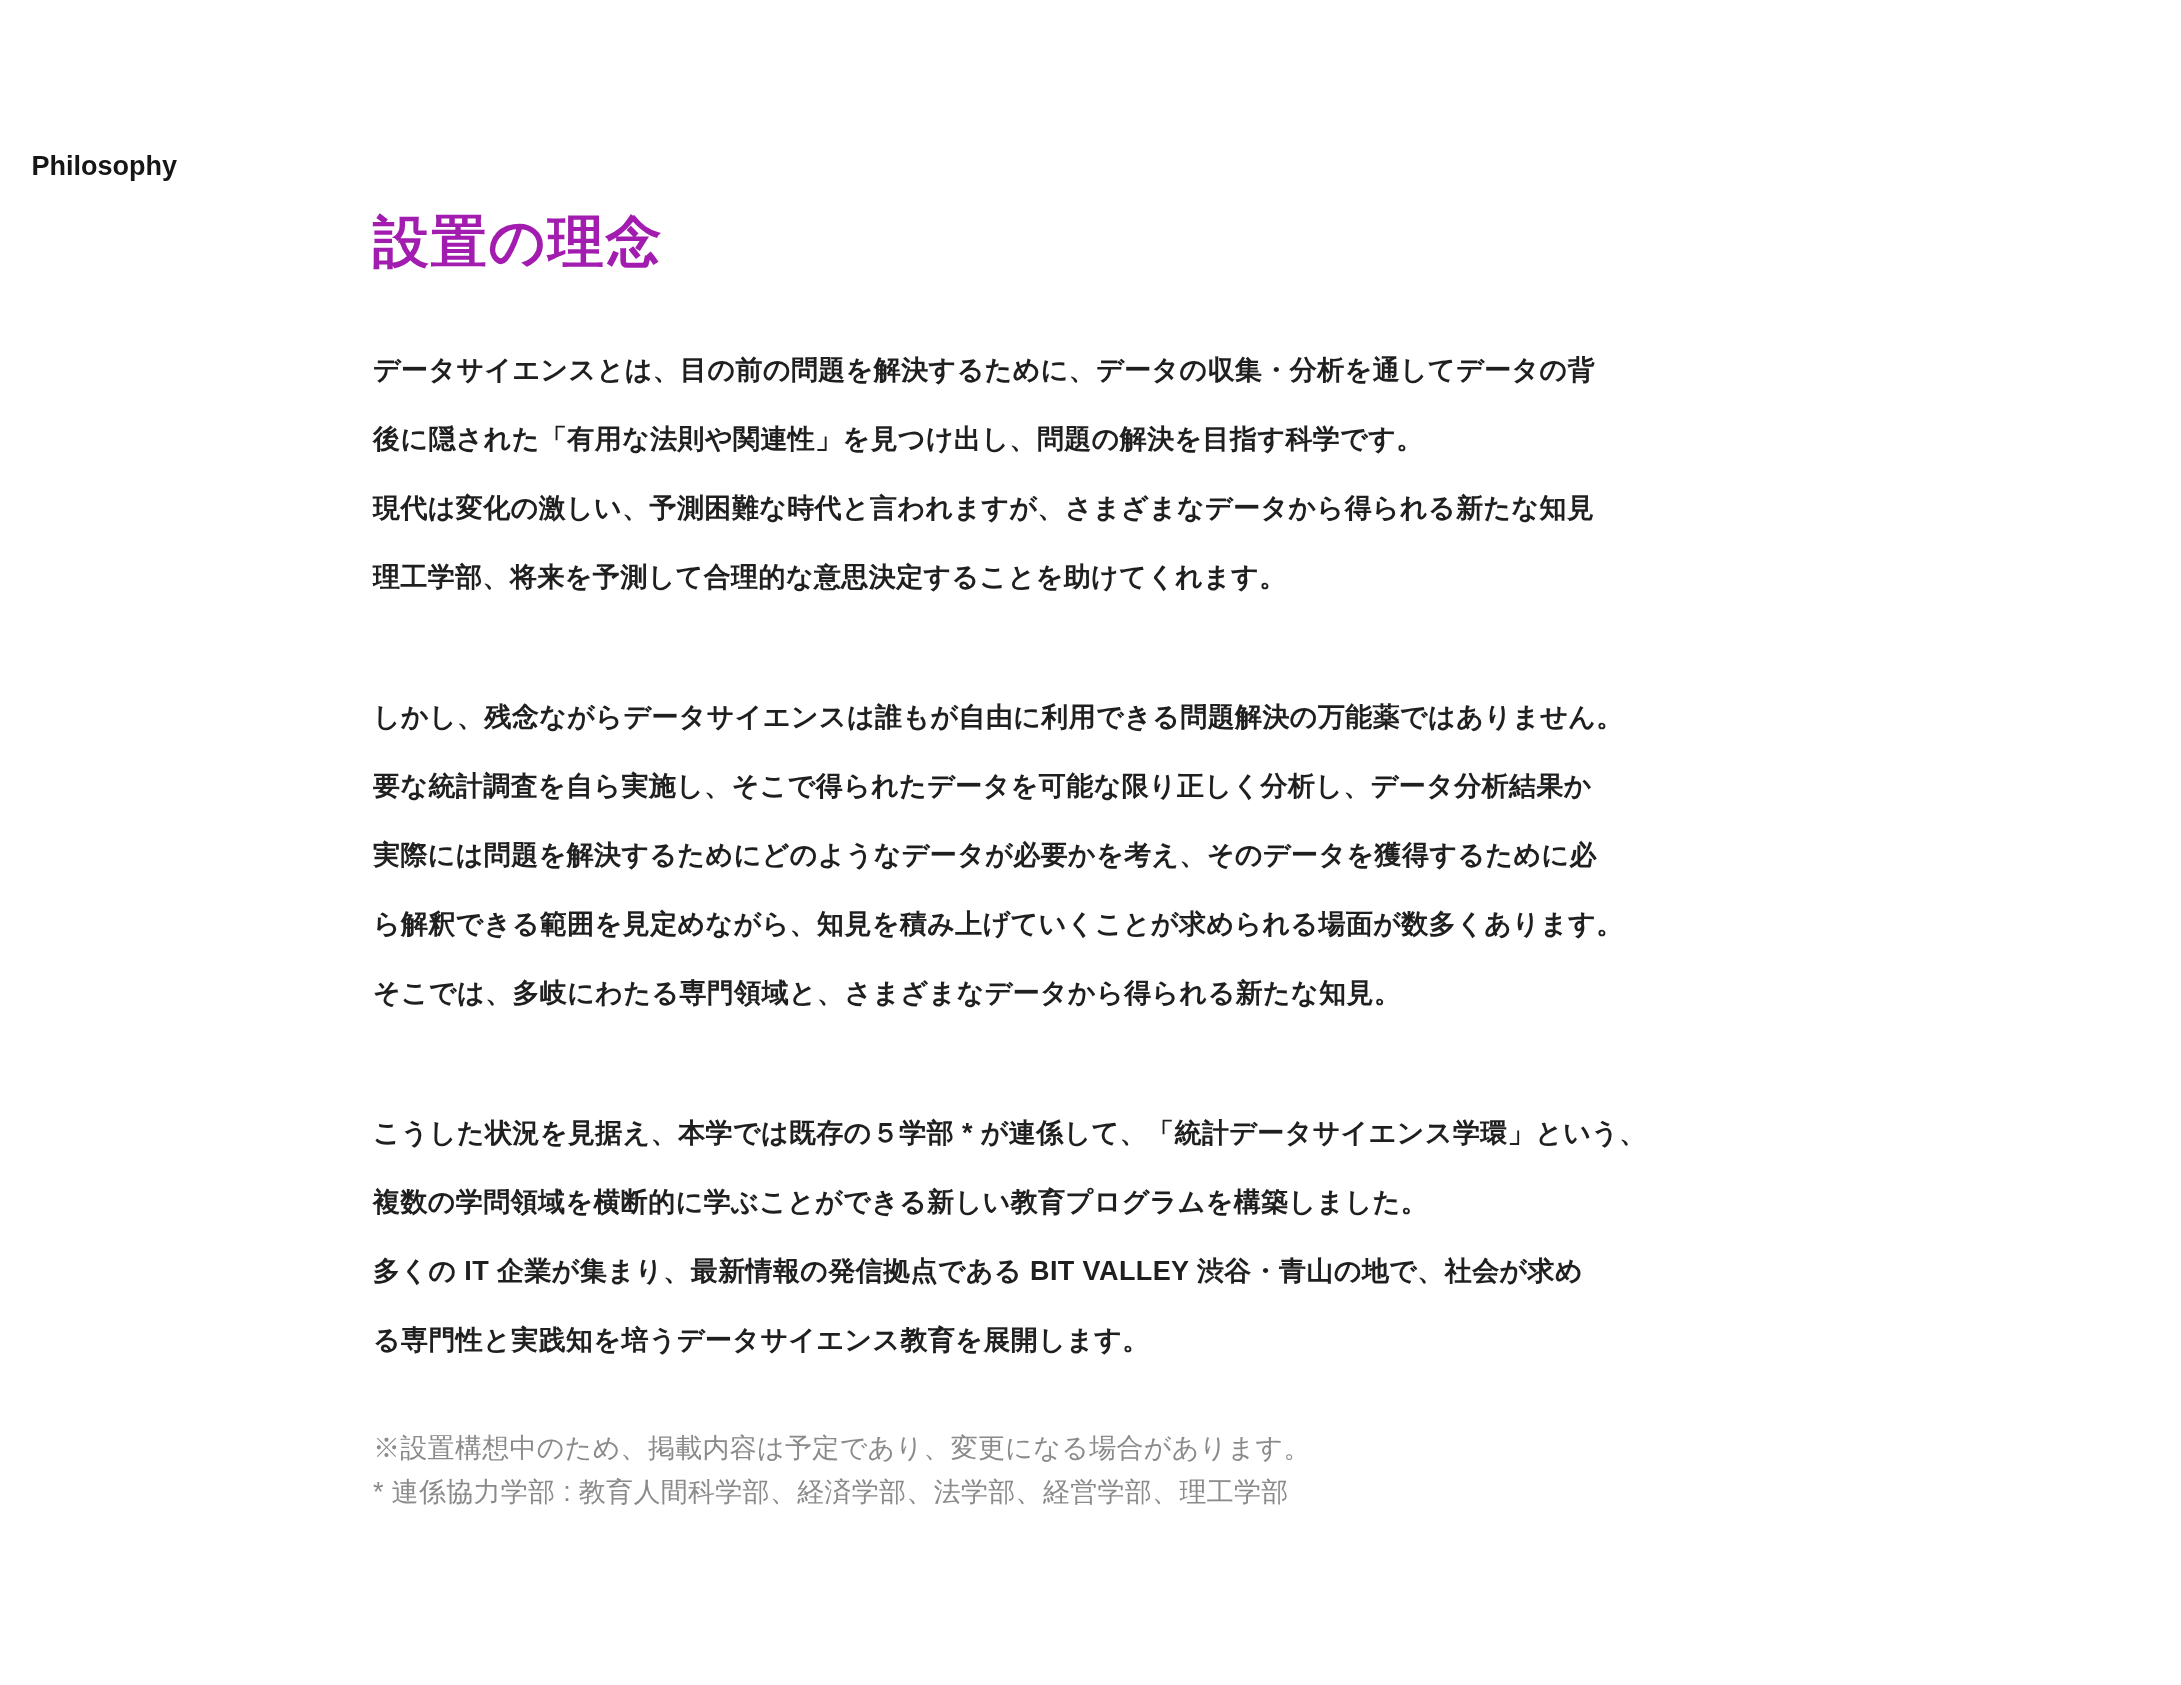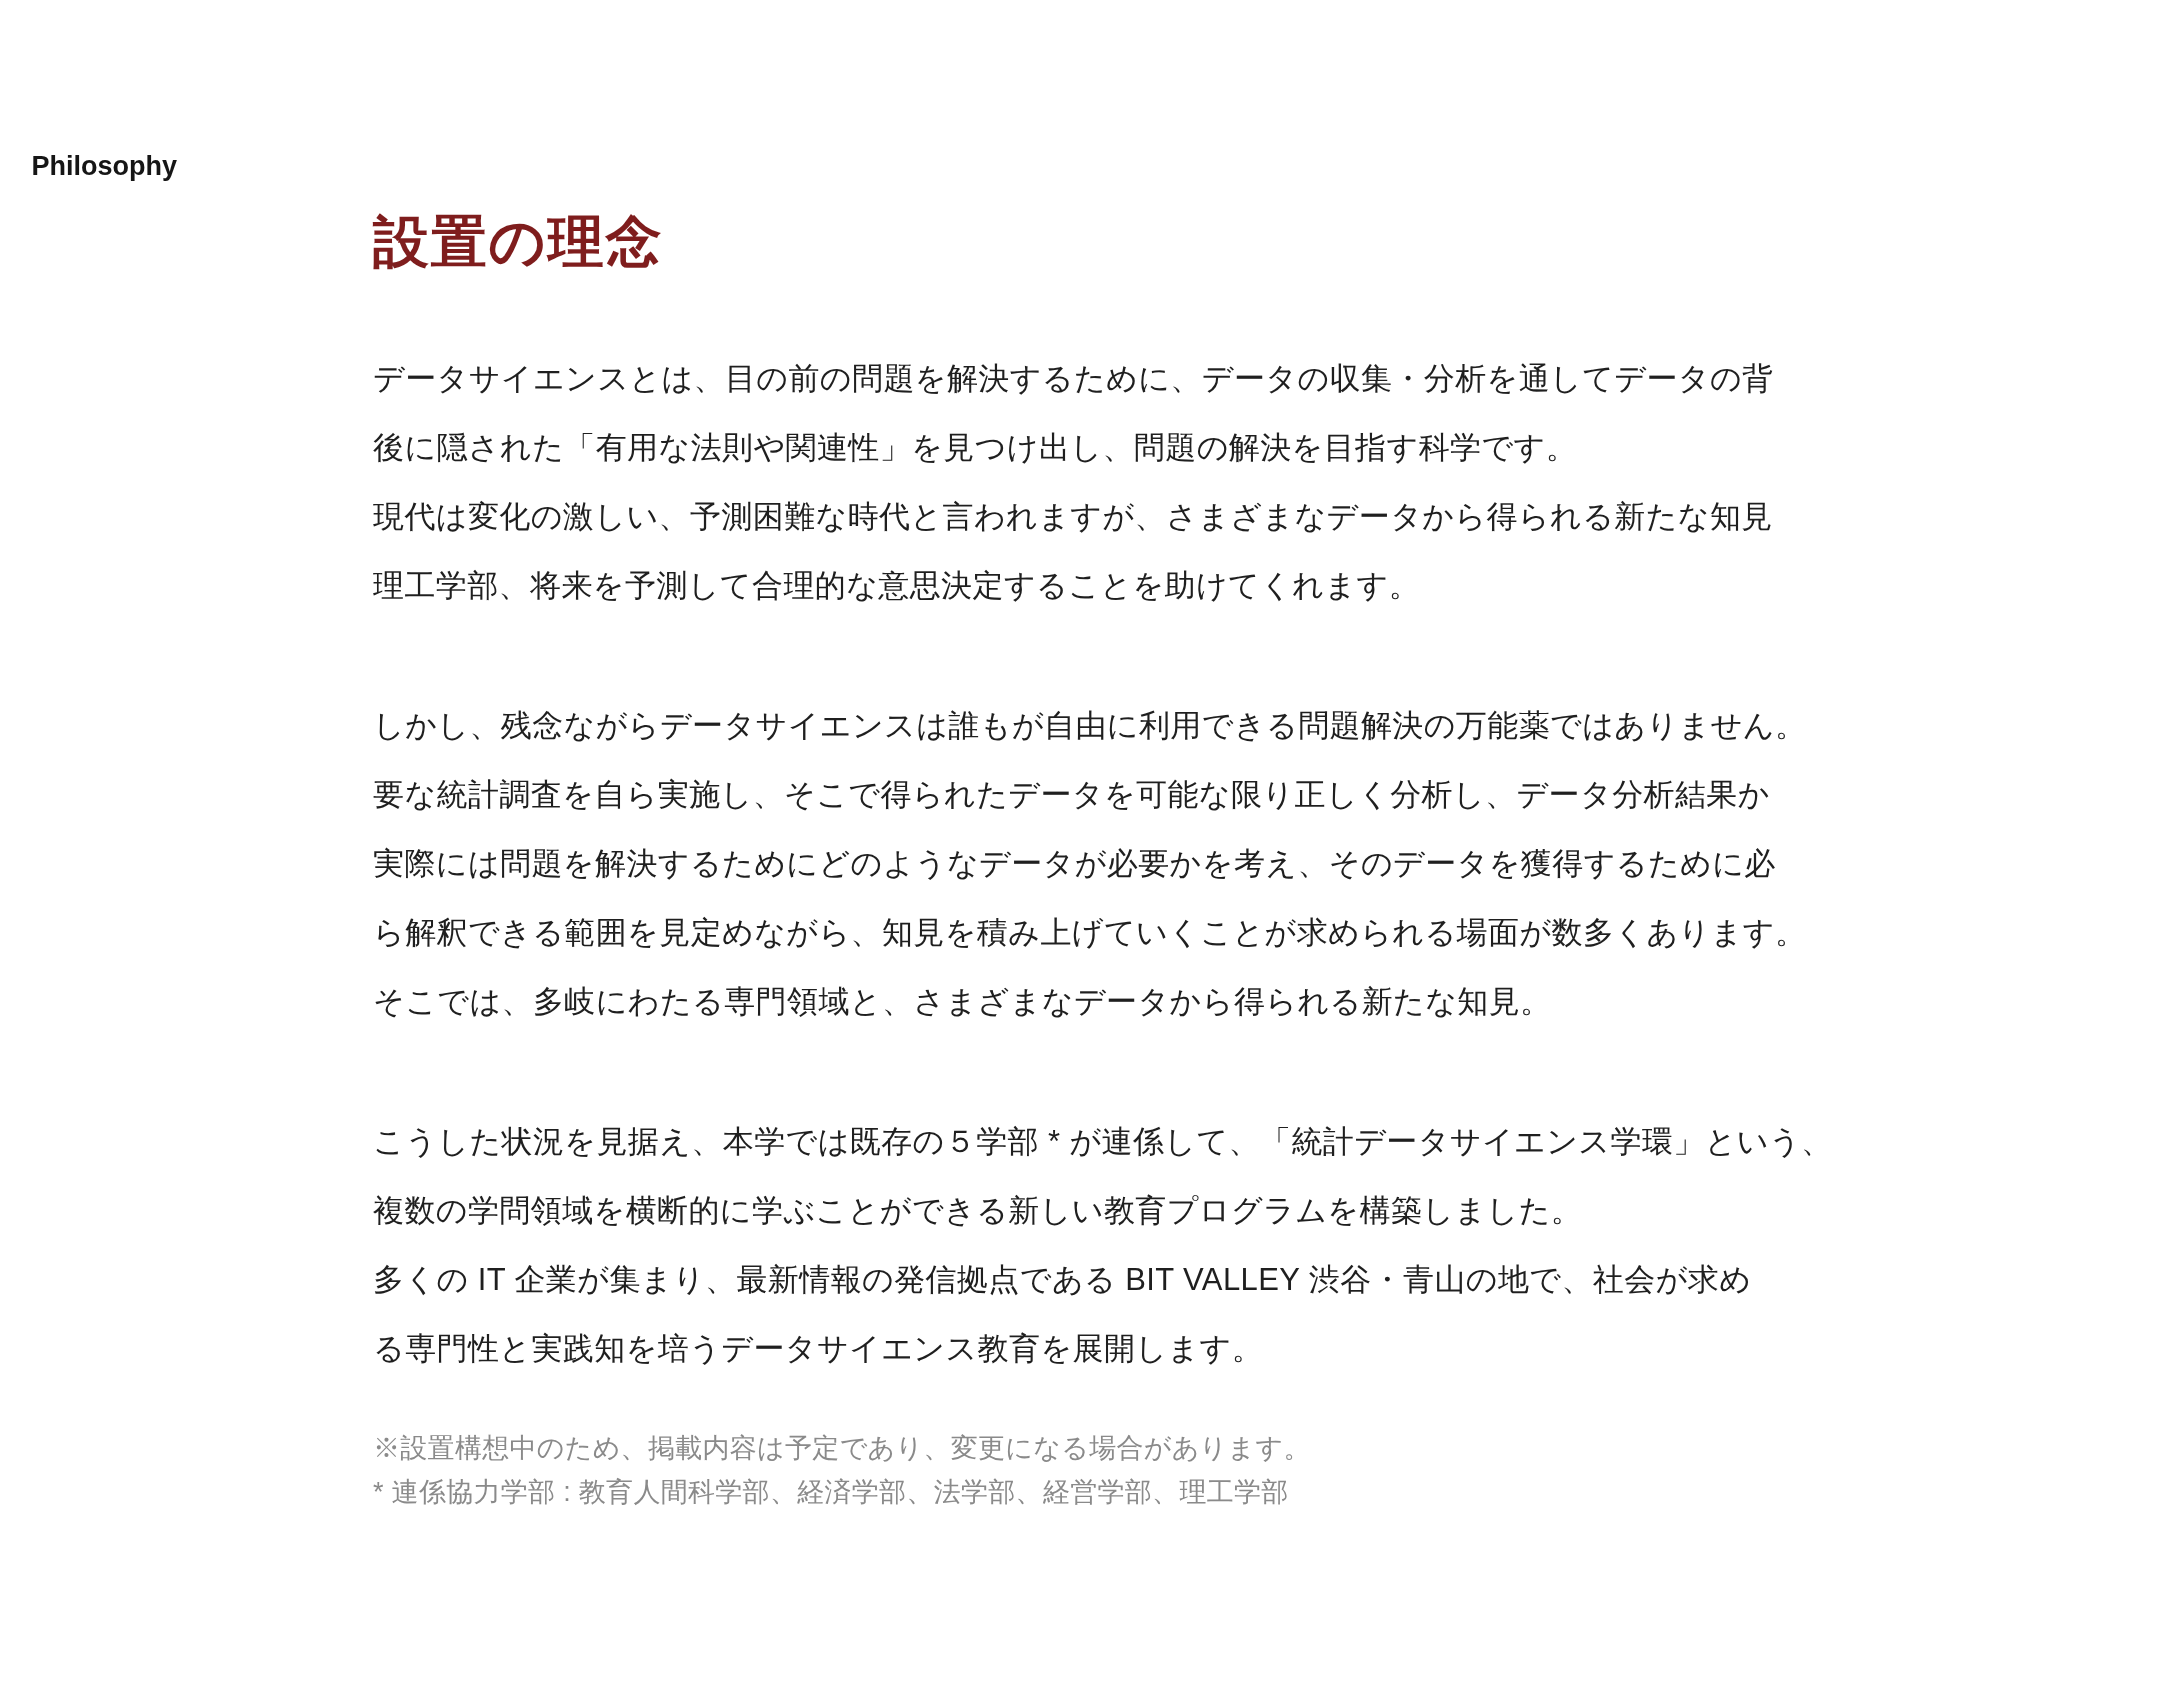--- a/index.html
+++ b/index.html
@@ -28,30 +28,30 @@
   }
   .page-title {
     position: absolute;
     left: 373px;
     top: 213px;
     margin: 0;
     font-size: 56px;
     line-height: 58px;
     font-weight: 700;
     letter-spacing: 1.8px;
-    color: #7f1d1d;
+    color: #a21caf;
     white-space: nowrap;
   }
   .body-copy {
     position: absolute;
     left: 373px;
-    top: 344px;
+    top: 336px;
     width: 1527px;
-    font-size: 31px;
-    font-weight: 400;
+    font-size: 27px;
+    font-weight: 700;
     color: #1f1f1f;
   }
   .para { margin: 0; }
   .para + .para { margin-top: 71px; }
   .line {
     height: 69px;
     line-height: 69px;
     letter-spacing: 0.4px;
     white-space: nowrap;
   }

